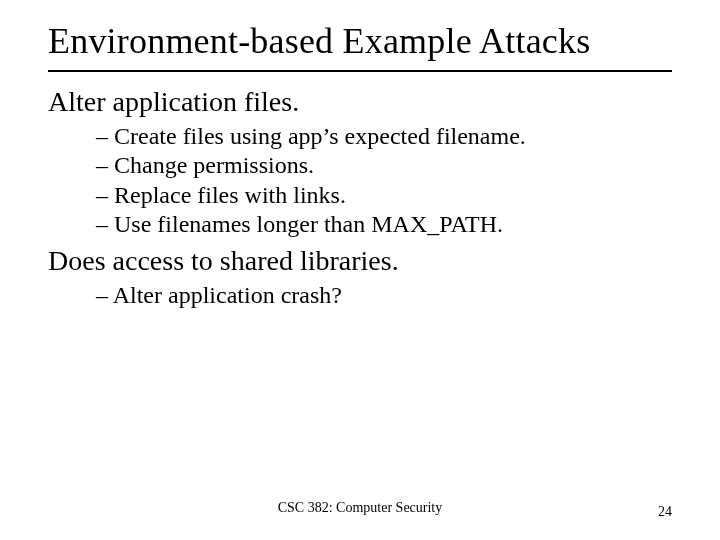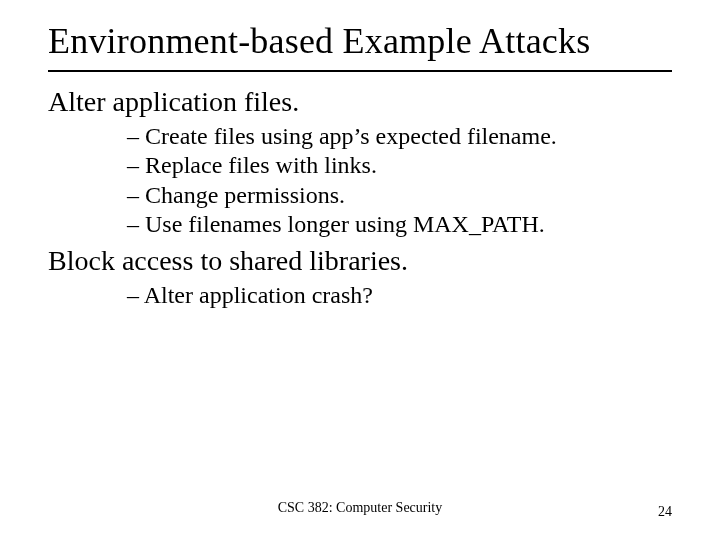--- a/index.html
+++ b/index.html
@@ -1,43 +1,43 @@
 <!DOCTYPE html>
 <html><head>
 <meta charset="utf-8">
 <style>
   * { margin: 0; padding: 0; box-sizing: border-box; }
   html, body { width: 720px; height: 540px; background: #fff; font-family: "Times New Roman", Times, serif; color: #000; }
   .slide { width: 720px; height: 540px; position: relative; padding: 20px 48px 0 48px; }
   .title { font-size: 36px; font-weight: 400; letter-spacing: 0.2px; }
   .rule { border: none; border-top: 2.5px solid #000; margin-top: 8px; margin-bottom: 14px; }
   .section { font-size: 28px; margin-top: 1px; margin-bottom: 4px; }
-  .sub-list { margin-left: 79px; margin-bottom: 6px; }
+  .sub-list { margin-left: 48px; margin-bottom: 6px; }
   .sub-item { font-size: 24px; text-indent: -18px; padding-left: 18px; line-height: 1.22; }
   .dash { display: inline; }
   .footer { position: absolute; bottom: 20px; left: 0; width: 100%; padding: 0 48px; display: flex; justify-content: space-between; align-items: center; }
   .footer-center { position: absolute; left: 50%; transform: translateX(-50%); font-size: 14px; }
   .footer-right { margin-left: auto; font-size: 14px; margin-top: 9px; }
 </style>
 </head>
 <body>
 
 <div class="slide">
   <h1 class="title">Environment-based Example Attacks</h1>
   <hr class="rule">
 
   <div class="section">Alter application files.</div>
   <div class="sub-list">
     <div class="sub-item"><span class="dash">– </span><span>Create files using app’s expected filename.</span></div>
+    <div class="sub-item"><span class="dash">– </span><span>Change permissions.</span></div>
     <div class="sub-item"><span class="dash">– </span><span>Replace files with links.</span></div>
-    <div class="sub-item"><span class="dash">– </span><span>Change permissions.</span></div>
-    <div class="sub-item"><span class="dash">– </span><span>Use filenames longer using MAX_PATH.</span></div>
+    <div class="sub-item"><span class="dash">– </span><span>Use filenames longer than MAX_PATH.</span></div>
   </div>
 
-  <div class="section">Block access to shared libraries.</div>
+  <div class="section">Does access to shared libraries.</div>
   <div class="sub-list">
     <div class="sub-item"><span class="dash">– </span><span>Alter application crash?</span></div>
   </div>
 
   <div class="footer">
     <span class="footer-center">CSC 382: Computer Security</span>
     <span class="footer-right">24</span>
   </div>
 </div>
 

